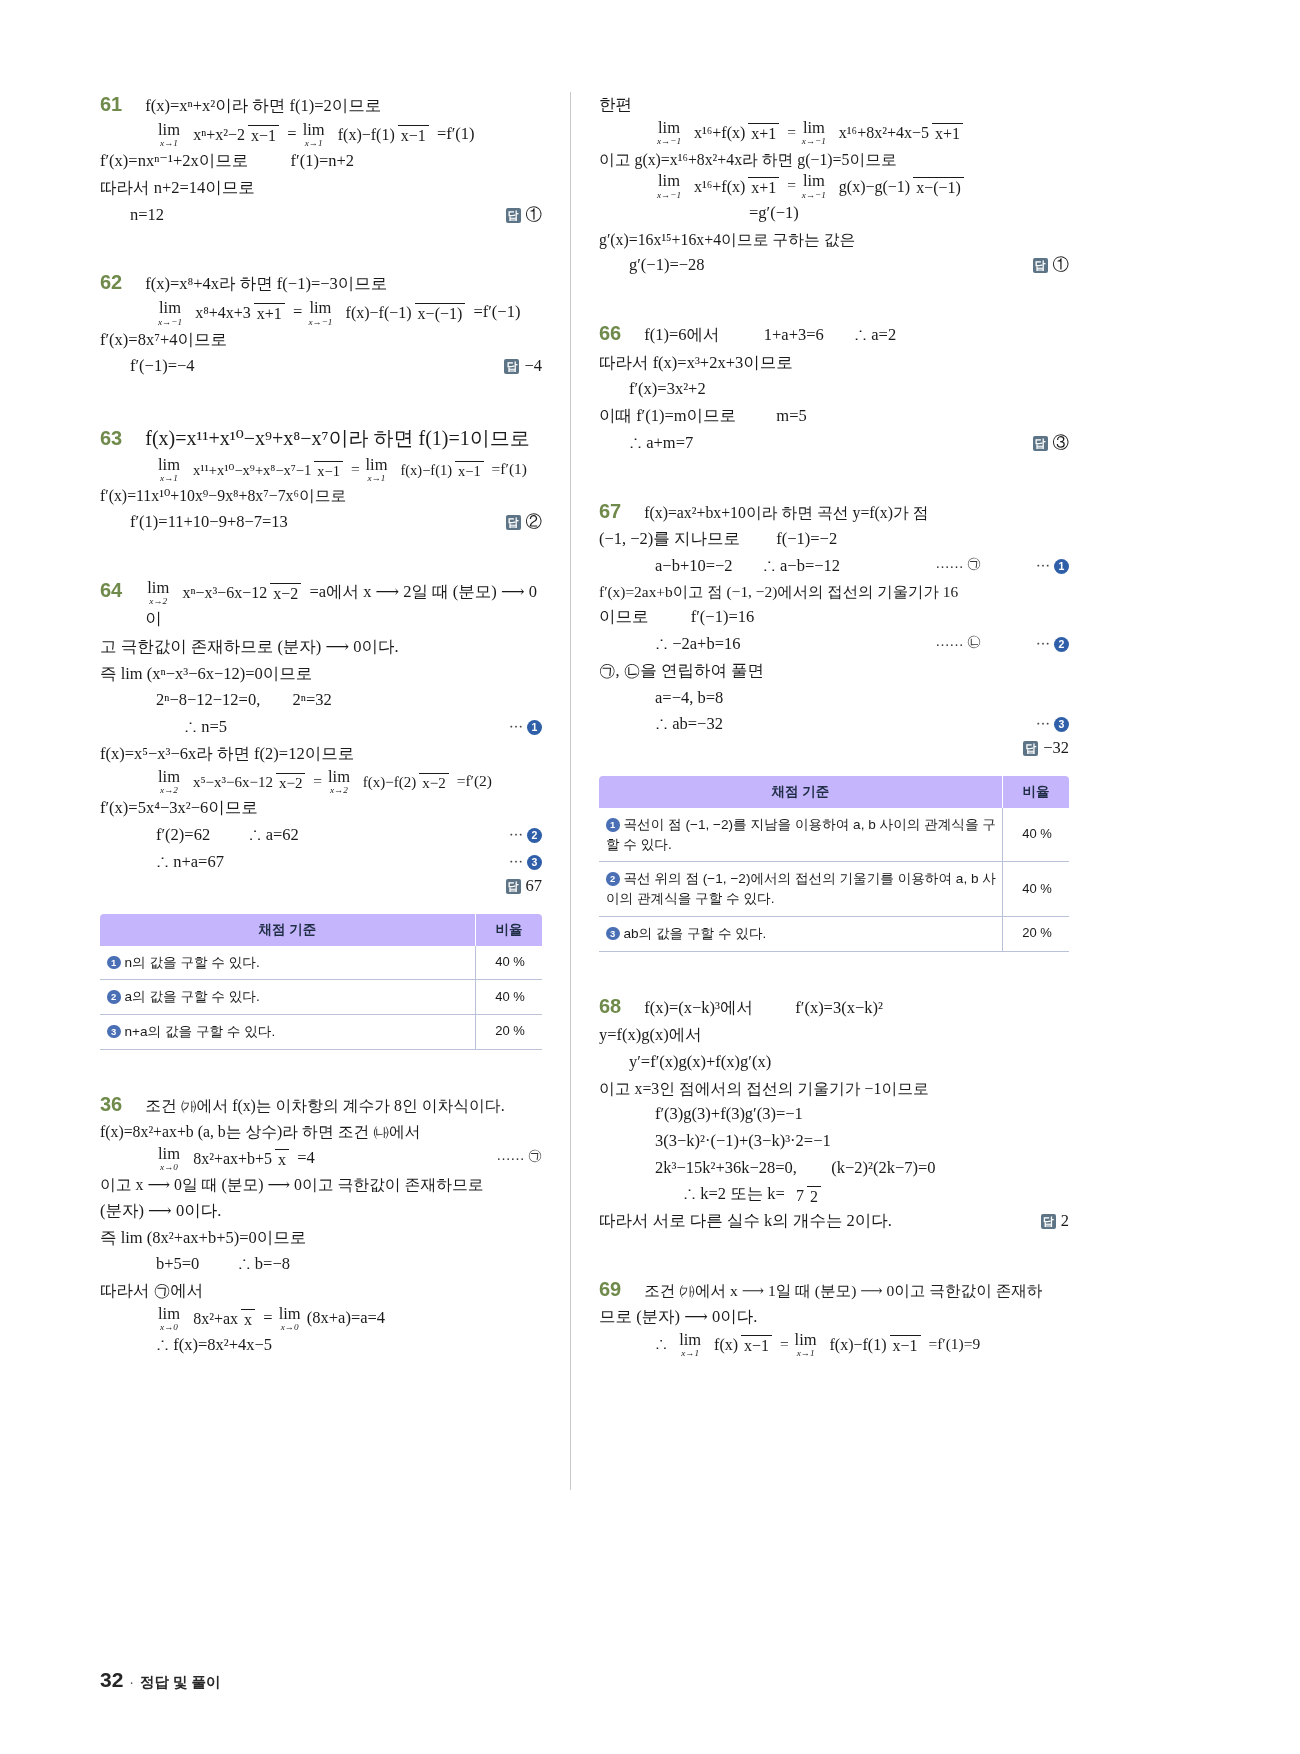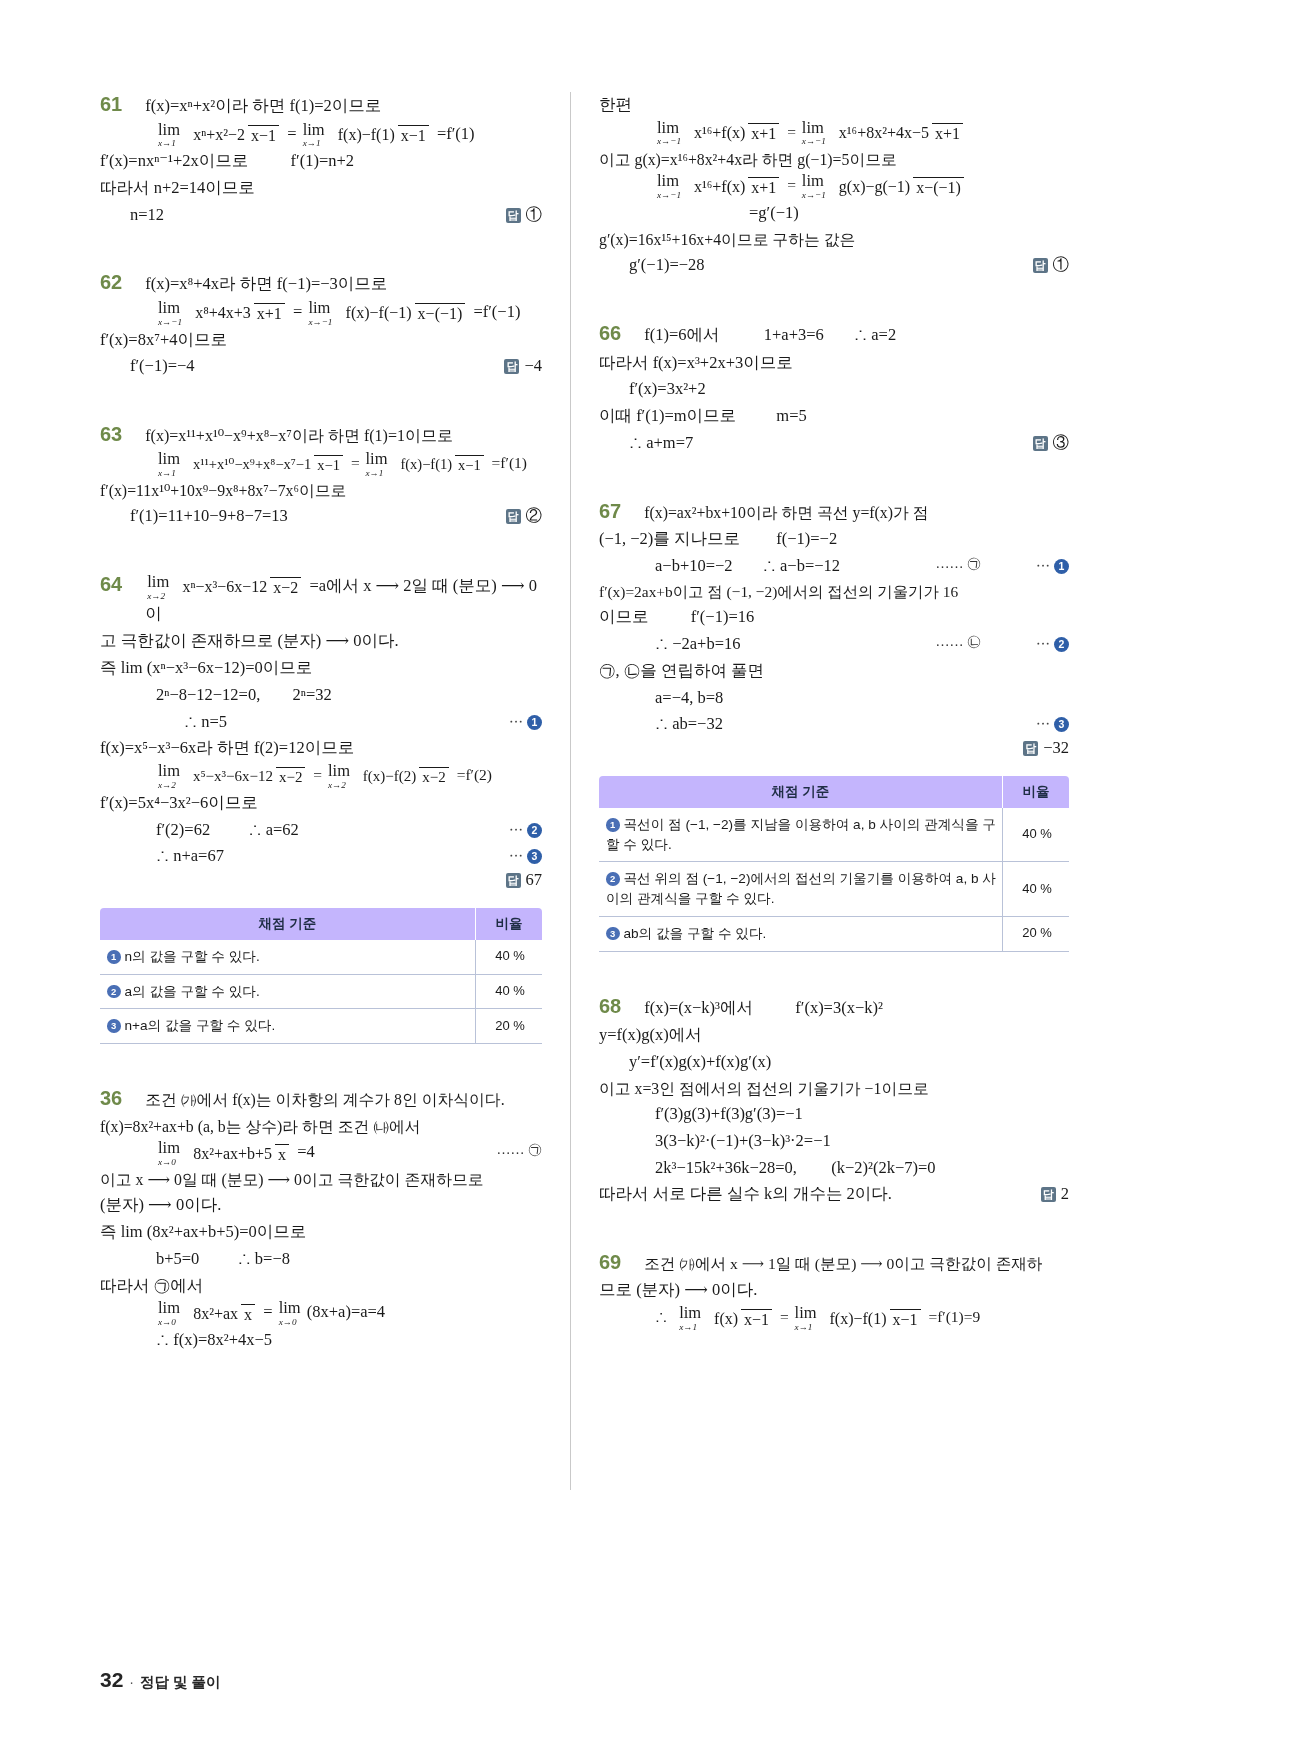--- a/index.html
+++ b/index.html
@@ -68,21 +68,21 @@
   .line.wrap { white-space: normal; }
   .body-lines { margin-top: 1px; }
 
   .ind1 { padding-left: 30px; }
   .ind2 { padding-left: 56px; }
   .ind3 { padding-left: 84px; }
 
   .lim {
     display: inline-flex;
     flex-direction: column;
-    align-items: flex-start;
+    align-items: center;
     vertical-align: middle;
     line-height: 1;
     margin: 0 2px;
   }
   .lim .lw { font-style: normal; font-size: 16.5px; }
   .lim .ls { font-size: 9.2px; font-style: italic; margin-top: 1px; }
 
   .frac {
     display: inline-flex;
     flex-direction: row;
@@ -301,21 +301,21 @@
             </span>
           </div>
         </div>
       </div>
 
       <div class="spacer-md"></div>
 
       <div class="prob">
         <div class="prob-head">
           <span class="prob-num">63</span>
-          <span class="line" style="font-size:16px">f(x)=x¹¹+x¹⁰−x⁹+x⁸−x⁷이라 하면 f(1)=1이므로</span>
+          <span class="line" style="font-size:20px">f(x)=x¹¹+x¹⁰−x⁹+x⁸−x⁷이라 하면 f(1)=1이므로</span>
         </div>
         <div class="body-lines">
           <div class="line ind2" style="font-size:15.5px">
             <span class="lim">
                 <span class="lw">lim</span>
                 <span class="ls">x→1</span>
               </span>
             <span class="frac">
                 <span class="num" style="font-size:14.5px">x¹¹+x¹⁰−x⁹+x⁸−x⁷−1</span>
                 <span class="den" style="font-size:14.5px">x−1</span>
@@ -662,20 +662,27 @@
           <div class="line">y=f(x)g(x)에서</div>
           <div class="line ind1">y′=f′(x)g(x)+f(x)g′(x)</div>
           <div class="line" style="font-size:15.8px">이고 x=3인 점에서의 접선의 기울기가 −1이므로</div>
           <div class="line ind2">f′(3)g(3)+f(3)g′(3)=−1</div>
           <div class="line ind2">3(3−k)²·(−1)+(3−k)³·2=−1</div>
           <div class="line ind2">
             <span>2k³−15k²+36k−28=0,</span>
             <span style="display:inline-block;width:26px"></span>
             <span>(k−2)²(2k−7)=0</span>
           </div>
+          <div class="line ind3">
+            <span>∴ k=2 또는 k=</span>
+            <span class="frac">
+                <span class="num">7</span>
+                <span class="den">2</span>
+              </span>
+          </div>
           <div class="line">
             <span>따라서 서로 다른 실수 k의 개수는 2이다.</span>
             <span class="ans">
               <span class="dap">답</span><span>2</span>
             </span>
           </div>
         </div>
       </div>
 
       <div class="spacer-md"></div>

